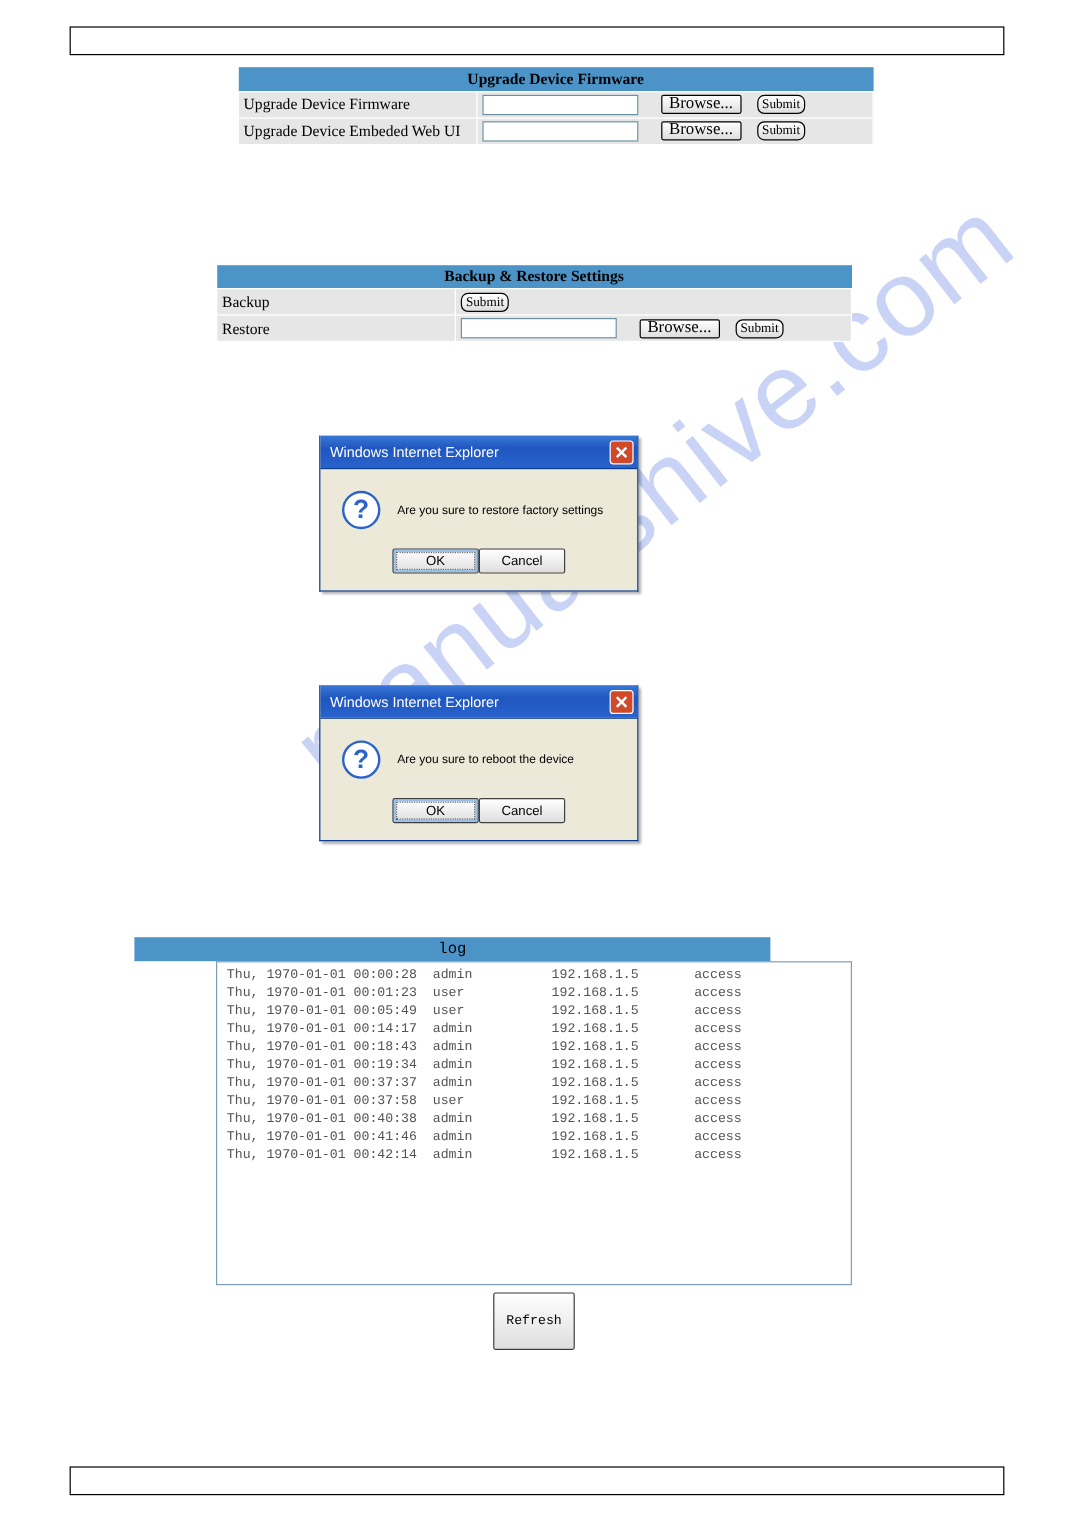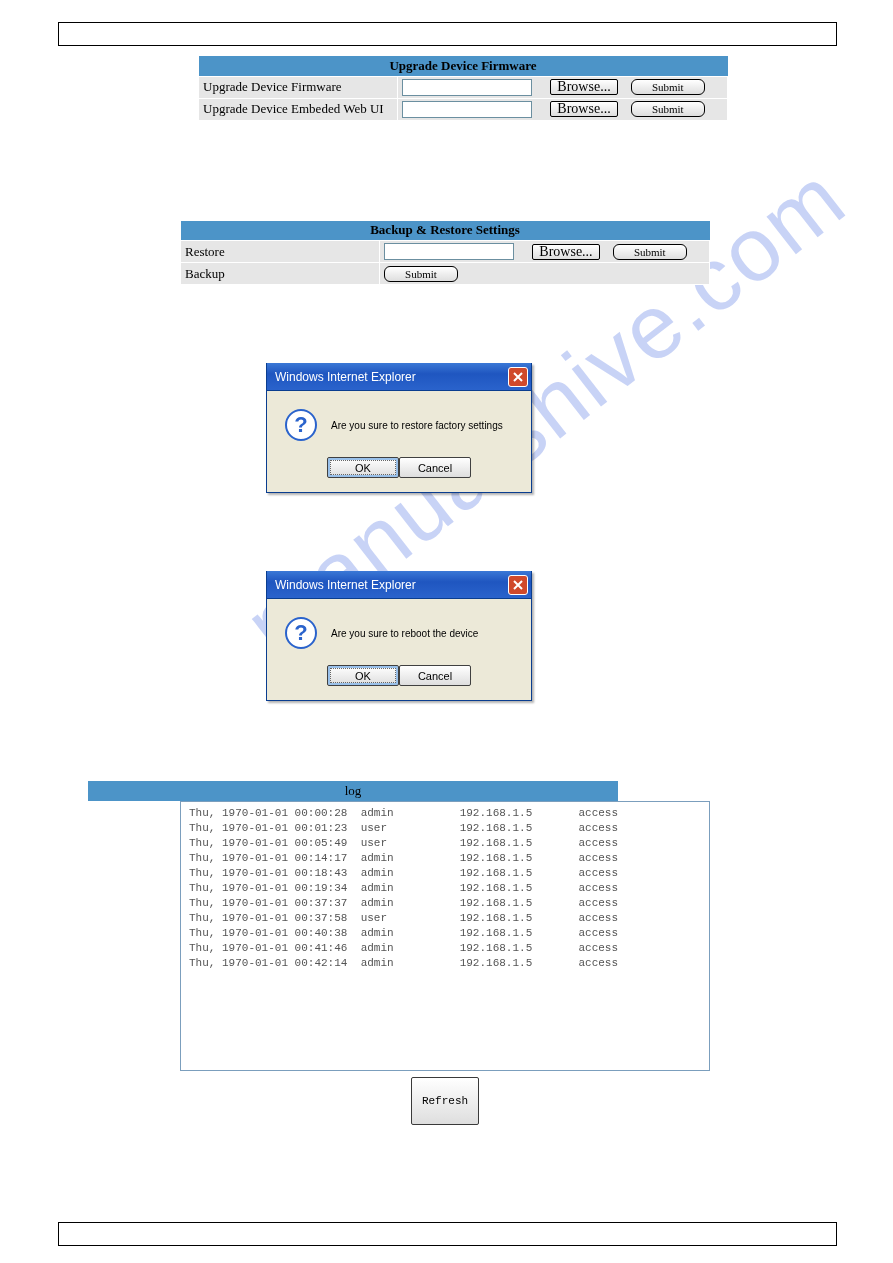--- a/index.html
+++ b/index.html
@@ -10,38 +10,38 @@
 
   
   .cfg-table { width: 530px; margin-left: 198px; border-collapse: collapse; font-size: 12px; }
   .cfg-header { background: #4c94c8; color: #000; text-align: center; font-weight: bold; font-family: "Times New Roman", serif; font-size: 13px; height: 20px; }
   .cfg-row { background: #e6e6e6; height: 22px; }
   .cfg-row td { border: 1px solid #fff; padding: 1px 4px; vertical-align: middle; font-family: "Times New Roman", serif; font-size: 13px; }
   .cfg-label { width: 200px; }
   .cfg-ctrl { width: 330px; white-space: nowrap; }
   .txt-input { width: 130px; height: 17px; border: 1px solid #6b8fa0; background: #fff; font-size: 11px; vertical-align: middle; }
   .browse-btn { display: inline-block; border: 1px solid #000; background: linear-gradient(#fff,#dedede); font-size: 14px; padding: 0 6px; height: 16px; line-height: 14px; border-radius: 2px; vertical-align: middle; margin-left: 15px; }
-  .submit-btn { display: inline-block; border: 1px solid #000; background: linear-gradient(#fff,#dedede); font-size: 11px; padding: 0 20px; height: 16px; line-height: 14px; border-radius: 6px; vertical-align: middle; margin-left: 10px; }
+  .submit-btn { display: inline-block; border: 1px solid #000; background: linear-gradient(#fff,#dedede); font-size: 11px; padding: 0 3px; height: 16px; line-height: 14px; border-radius: 6px; vertical-align: middle; margin-left: 10px; }
 
   
   .dialog { width: 266px; margin: 0 auto; border: 1px solid #0a3d8f; border-top: none; background: #ece9d8; box-shadow: 2px 2px 2px rgba(0,0,0,.3); }
   .dlg-titlebar { height: 28px; background: linear-gradient(#3a78d6,#1f56c0 40%,#2a63cc); border-bottom: 1px solid #0a3d8f; display: flex; align-items: center; padding: 0 3px 0 8px; }
   .dlg-title { color: #fff; font-weight: normal; font-size: 12px; flex: 1; }
   .dlg-close { width: 20px; height: 20px; border: 1px solid #fff; border-radius: 3px; background: #d0492b; display: flex; align-items: center; justify-content: center; }
   .dlg-close svg { display: block; }
   .dlg-body { padding: 18px 18px 14px 18px; text-align: center; }
   .dlg-row { display: flex; align-items: center; gap: 14px; text-align: left; margin-bottom: 16px; }
   .dlg-icon { width: 32px; height: 32px; border-radius: 50%; border: 2px solid #2a63cc; color: #2a63cc; font-weight: bold; font-size: 22px; display: flex; align-items: center; justify-content: center; background: #fff; }
   .dlg-msg { font-size: 10px; color: #000; }
   .dlg-buttons { display: flex; justify-content: center; }
   .dlg-btn { width: 72px; height: 21px; border: 1px solid #404040; background: linear-gradient(#fff,#dedede); font-size: 11px; border-radius: 2px; }
   .dlg-btn.default { outline: 1px dotted #666; outline-offset: -4px; box-shadow: inset 0 0 0 2px #9ac1ea; }
 
   
-  .log-header-bar { width: 530px; margin-left: 88px; background: #4c94c8; font-family: Liberation Serif, serif; font-size: 13px; text-align: center; height: 20px; line-height: 20px; }
+  .log-header-bar { width: 530px; margin-left: 112px; background: #4c94c8; font-family: Liberation Mono, monospace; font-size: 13px; text-align: center; height: 20px; line-height: 20px; }
   .log-box { width: 530px; height: 270px; margin-left: 180px; border: 1px solid #7b9ebd; background: #fff; padding: 4px 8px; font-family: "Courier New", monospace; font-size: 11px; color: #545454; overflow-y: scroll; white-space: pre; line-height: 15px; }
   .refresh-wrap { width: 530px; margin-left: 180px; text-align: center; margin-top: 6px; }
   .refresh-btn { border: 1px solid #3a3a3a; background: linear-gradient(#fff,#dedede); font-size: 11px; padding: 17px 10px; border-radius: 2px; font-family: Liberation Mono, monospace; }
 
   
   .watermark { position: absolute; left: 180px; top: 360px; font-size: 90px; color: rgba(96,130,230,0.35); transform: rotate(-38deg); font-family: Arial, sans-serif; letter-spacing: 2px; pointer-events: none; }
 </style>
 </head>
 <body>
 
@@ -75,31 +75,31 @@
     </table>
 
   <div style="height:100px"></div>
 
   <table class="cfg-table" style="margin-left:180px">
     <tbody>
         <tr>
           <td colspan="2" class="cfg-header">Backup &amp; Restore Settings</td>
         </tr>
     <tr class="cfg-row">
+      <td class="cfg-label">Backup</td>
+      <td class="cfg-ctrl">
+        <span class="submit-btn" style="margin-left:0">Submit</span>
+      </td>
+    </tr>
+    <tr class="cfg-row">
       <td class="cfg-label">Restore</td>
       <td class="cfg-ctrl">
         <input class="txt-input" style="">
         <span class="browse-btn">Browse...</span>
         <span class="submit-btn">Submit</span>
-      </td>
-    </tr>
-    <tr class="cfg-row">
-      <td class="cfg-label">Backup</td>
-      <td class="cfg-ctrl">
-        <span class="submit-btn" style="margin-left:0">Submit</span>
       </td>
     </tr>
   </tbody>
     </table>
 
   <div style="height:78px"></div>
 
   <div class="dialog">
     <div class="dlg-titlebar">
       <span class="dlg-title">Windows Internet Explorer</span>

